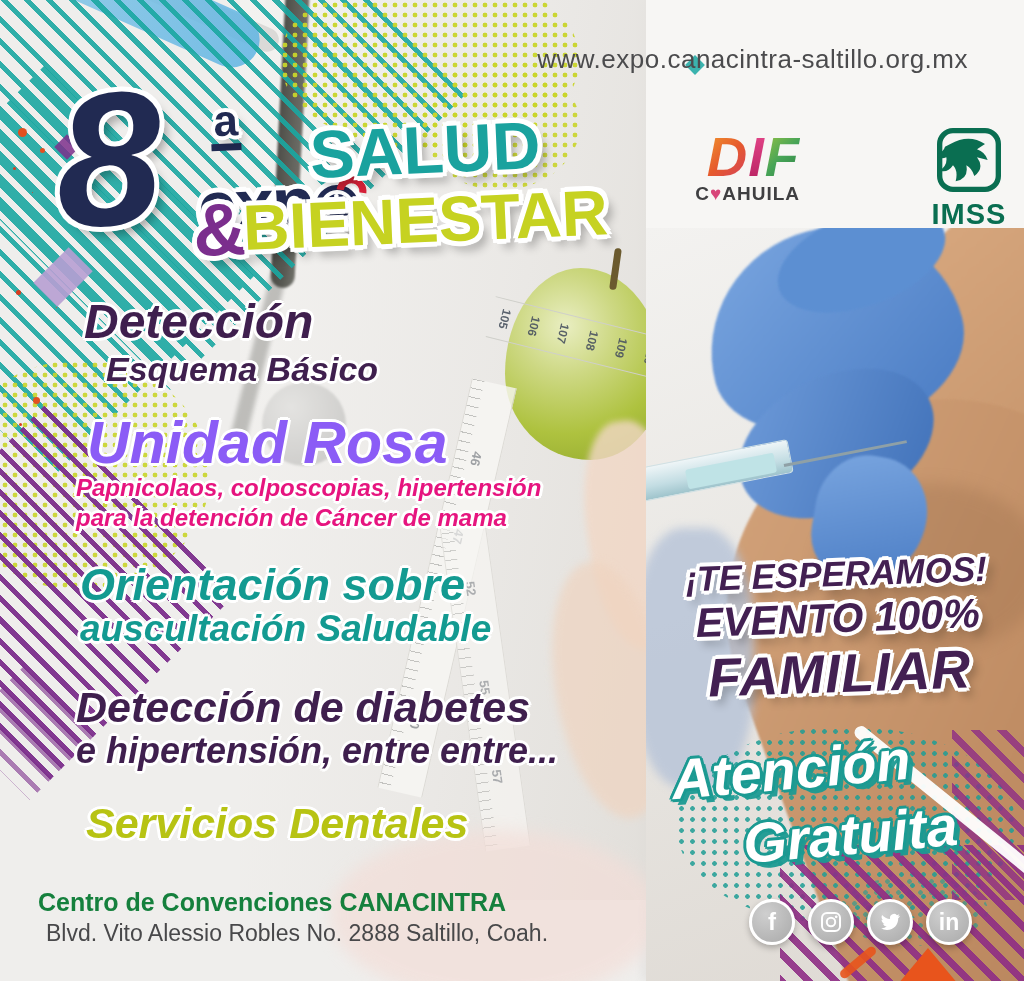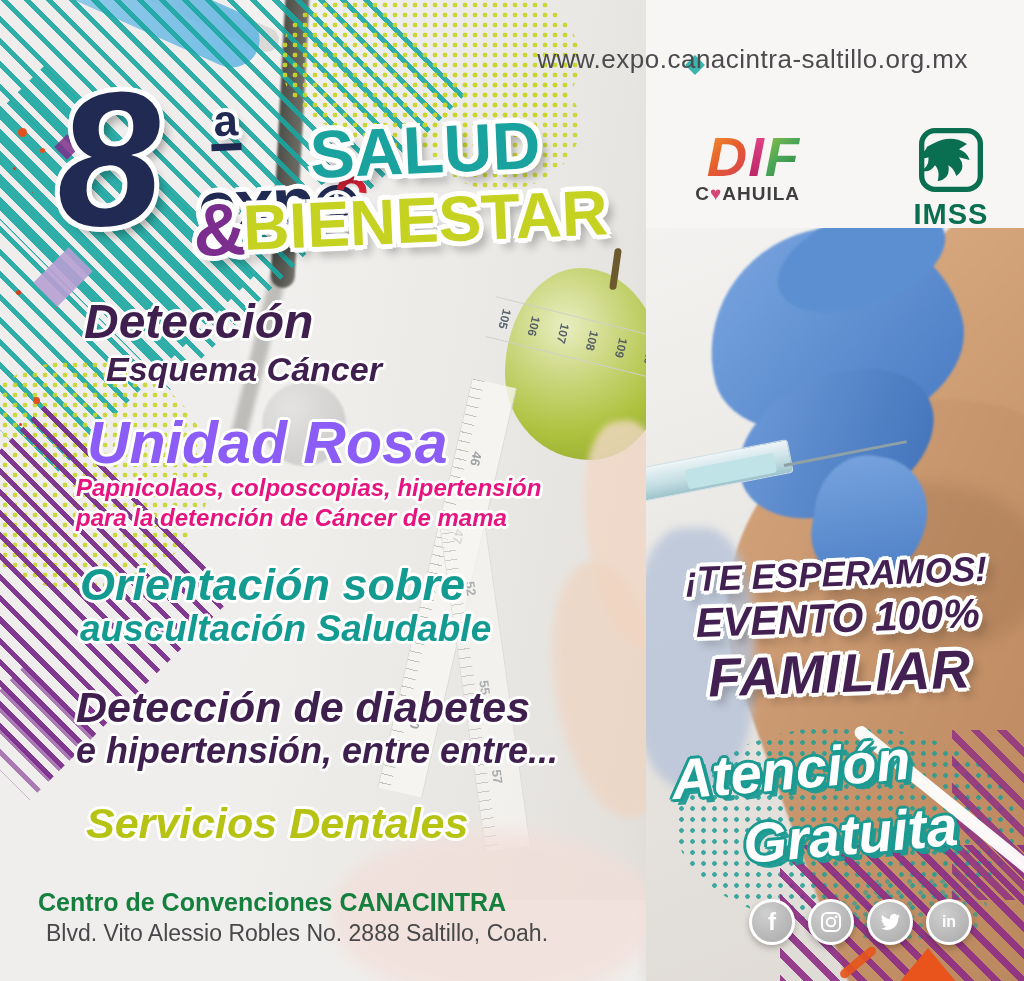--- a/index.html
+++ b/index.html
@@ -47,21 +47,21 @@
   .dif .big span { -webkit-background-clip:text; background-clip:text; color:transparent; }
   .dif .gd { background-image:linear-gradient(135deg,#f2a02c,#e65a2d,#cf3a68); }
   .dif .gi { background-image:linear-gradient(180deg,#ea4a8e,#b31f5e); }
   .dif .gf { background-image:linear-gradient(135deg,#a6c93f,#47a457,#2a7a3f); }
   .dif .city { margin-top:0; font-size:19px; font-weight:700; letter-spacing:1px; color:#3f3f41; }
   .dif .heart { color:#d84579; font-size:19px; }
   .ss-logo { left:150px; top:8px; width:94px; height:92px; border-radius:8px; overflow:hidden; box-shadow:0 1px 3px rgba(0,0,0,.15); }
   .ss-top { height:58px; background:#93c4cd; color:#fff; font-size:27px; font-weight:700; display:flex; align-items:center; justify-content:center; }
   .ss-bottom { height:34px; background:#50787f; color:#fff; display:flex; align-items:center; justify-content:center; gap:5px; }
   .ss-bottom .txt { font-size:8px; line-height:1.15; letter-spacing:.4px; font-weight:700; }
-  .imss { left:244px; top:0; width:86px; text-align:center; }
+  .imss { left:262px; top:0; width:86px; text-align:center; }
   .imss .name { margin-top:2px; font-size:29px; font-weight:700; letter-spacing:1px; color:#0a6e51; }
 
   
   .svc { z-index:25; font-style:italic; font-weight:700; line-height:1; white-space:nowrap; }
   .vac-t  { left:84px;  top:298px; font-size:48px; color:#3f1f4e; }
   .vac-s  { left:106px; top:352px; font-size:34px; color:#3f1f4e; }
   .uni-t  { left:87px;  top:414px; font-size:59px; color:#8b5cf6; }
   .uni-s1 { left:76px;  top:476px; font-size:24px; color:#e6147f; }
   .uni-s2 { left:76px;  top:506px; font-size:24px; color:#e6147f; }
   .ori-1  { left:80px;  top:562px; font-size:45px; color:#139a91; }
@@ -205,21 +205,21 @@
   <div class="d imss">
     <svg viewBox="0 0 48 48" style="width:64px;height:64px">
       <rect x="2" y="2" width="44" height="44" rx="10" fill="none" stroke="#0a6e51" stroke-width="4"></rect>
       <path d="M10 12 q14 -8 26 0 l-6 4 q6 2 8 8 l-8 -2 q6 8 -2 14 q-2 -6 -6 -8 q2 10 -8 12 q2 -8 -2 -12 q-4 6 -10 4 q6 -4 5 -10 q-5 2 -8 -2 q6 -2 7 -6 z" fill="#0a6e51"></path>
     </svg>
     <div class="name">IMSS</div>
   </div>
 </div>
 
 <div class="d svc vac-t ow3">Detección</div>
-<div class="d svc vac-s ow3">Esquema Cáncer</div>
+<div class="d svc vac-s ow3">Esquema Básico</div>
 <div class="d svc uni-t ow3">Unidad Rosa</div>
 <div class="d svc uni-s1 ow3">Papnicolaos, colposcopias, hipertensión</div>
 <div class="d svc uni-s2 ow3">para la detención de Cáncer de mama</div>
 <div class="d svc ori-1 ow3">Orientación sobre</div>
 <div class="d svc ori-2 ow3">auscultación Saludable</div>
 <div class="d svc det-1 ow3">Detección de diabetes</div>
 <div class="d svc det-2 ow3">e hipertensión, entre entre...</div>
 <div class="d svc den-t ow3">Servicios Dentales</div>
 
 <div class="d promo">
@@ -245,15 +245,15 @@
         <circle cx="12" cy="12" r="4.2" fill="none" stroke="#fff" stroke-width="2"></circle>
         <circle cx="17.2" cy="6.8" r="1.4" fill="#fff"></circle>
       </svg>
   </div>
   <div class="soc" style="left:118px">
     <svg viewBox="0 0 24 24">
         <path fill="#fff" d="M22 5.8c-.7.3-1.5.6-2.3.7.8-.5 1.4-1.3 1.7-2.2-.8.5-1.6.8-2.5 1A3.9 3.9 0 0 0 12 8.1c0 .3 0 .6.1.9-3.2-.2-6.1-1.7-8-4.1-.3.6-.5 1.3-.5 2 0 1.4.7 2.6 1.7 3.3-.6 0-1.2-.2-1.8-.5v.1c0 1.9 1.4 3.5 3.2 3.9-.3.1-.7.1-1 .1-.2 0-.5 0-.7-.1.5 1.6 2 2.7 3.7 2.8a7.9 7.9 0 0 1-5.8 1.6A11.2 11.2 0 0 0 8.9 20c7.3 0 11.3-6 11.3-11.3v-.5c.8-.6 1.4-1.3 1.8-2.4z"></path>
       </svg>
   </div>
   <div class="soc" style="left:177px">
-      <span style="font-size:16px">in</span>
+      <span style="font-size:23px">in</span>
     </div>
 </div>
 
 </body></html>

